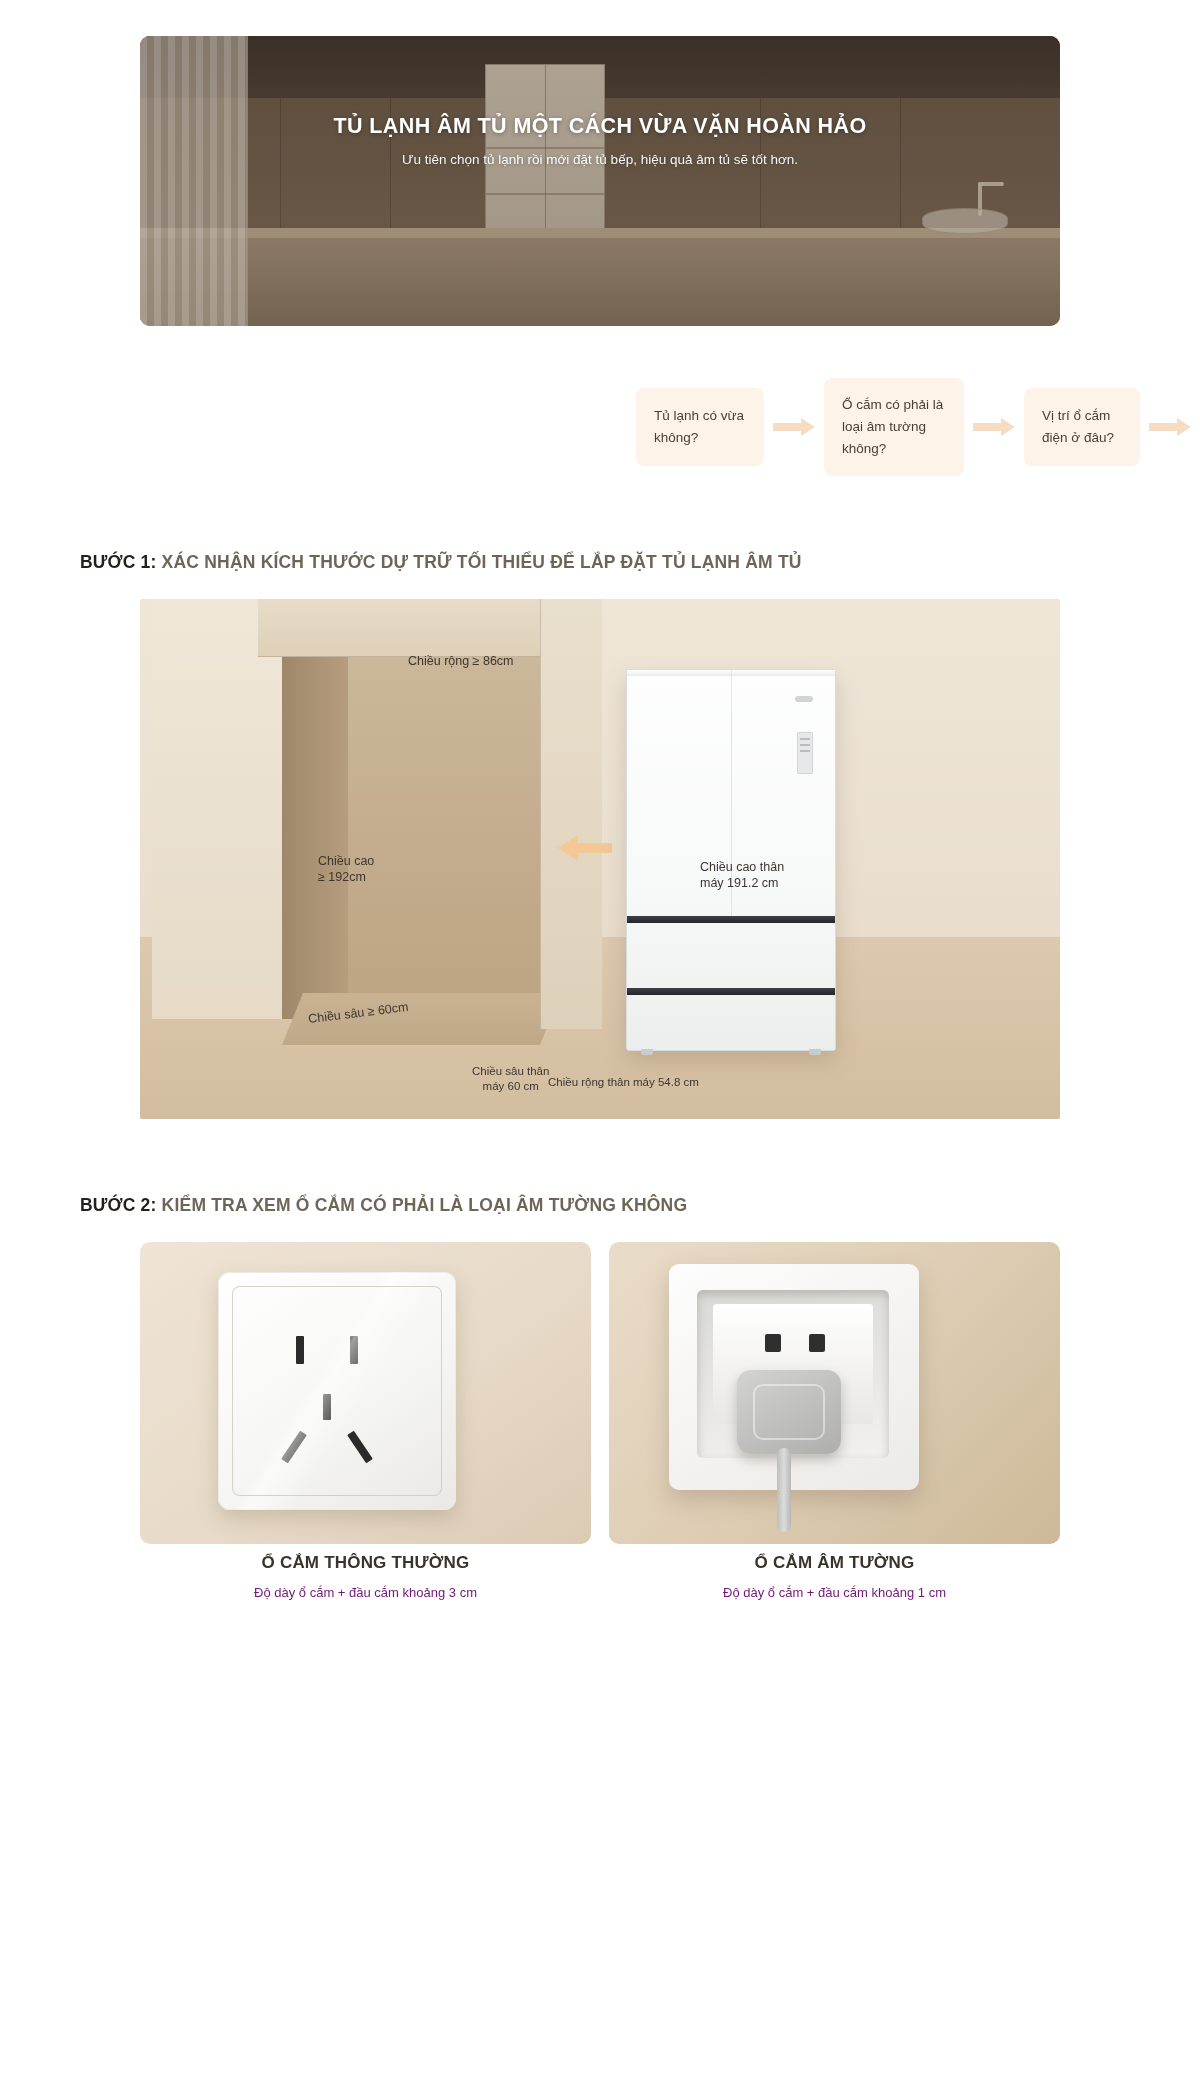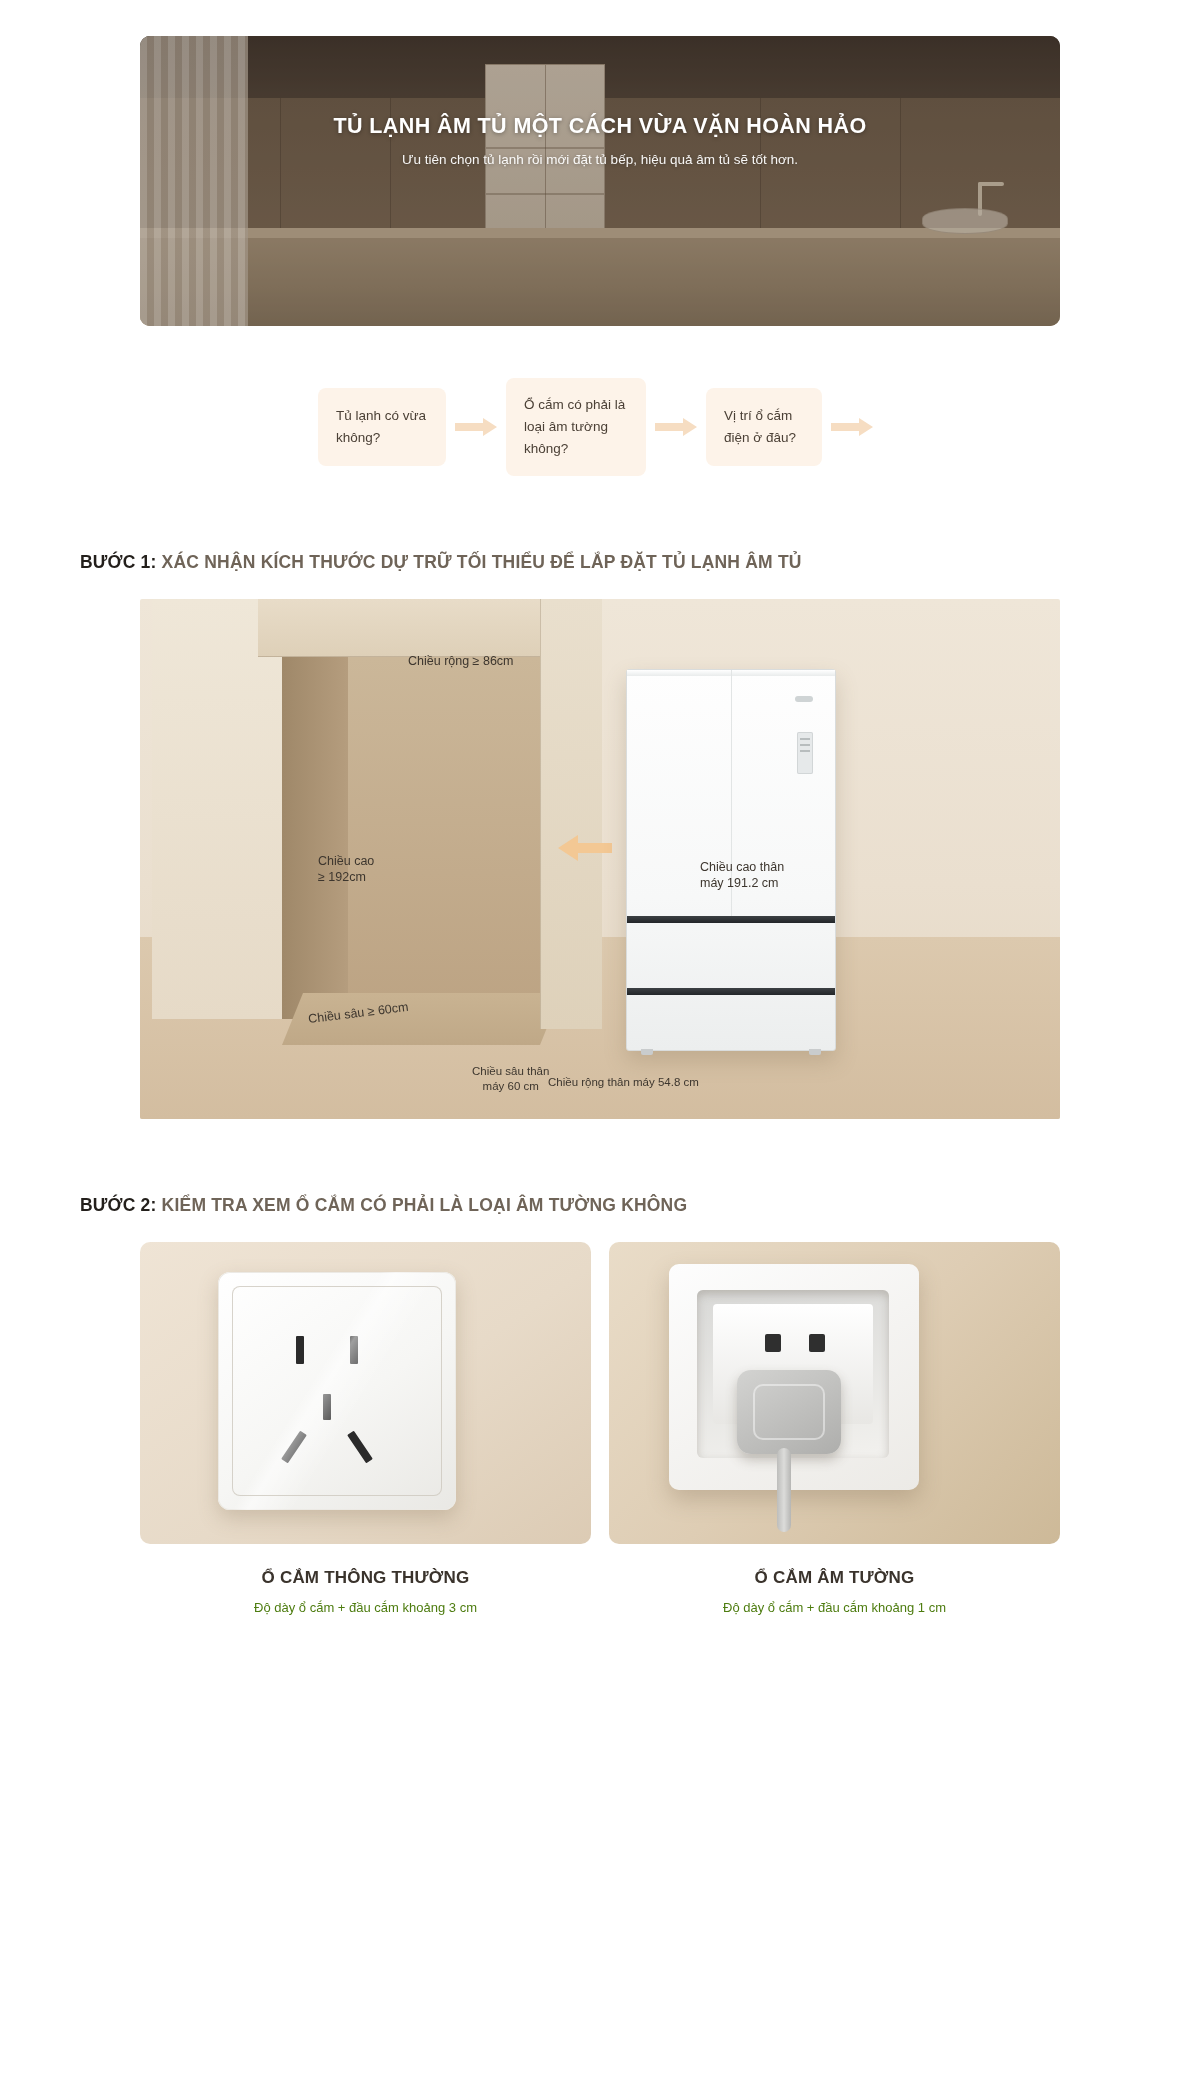--- a/index.html
+++ b/index.html
@@ -79,21 +79,21 @@
     position: absolute; left: 0; right: 0; top: 74px; text-align: center; color: #fff;
     text-shadow: 0 1px 4px rgba(0,0,0,.35);
   }
   .hero-title {
     font-size: 21.5px; font-weight: 700; letter-spacing: .4px; line-height: 1.5;
   }
   .hero-sub { margin-top: 10px; font-size: 13.5px; font-weight: 400; opacity: .95; }
 
   
   .flow {
-    display: flex; align-items: center; justify-content: center;
+    display: flex; align-items: center; justify-content: flex-end;
     gap: 0; margin: 52px 0 0 0;
   }
   .flow-box {
     background: #fdf3e9;
     border-radius: 8px;
     padding: 16px 18px;
     font-size: 13.5px;
     line-height: 1.62;
     color: #4b4036;
     min-height: 78px;
@@ -288,24 +288,24 @@
     border: 2px solid rgba(255,255,255,.45); border-radius: 10px;
   }
   .plug-cord {
     position: absolute; left: 168px; top: 206px; width: 14px; height: 84px;
     background: linear-gradient(90deg,#bdbdbb,#dcdcda,#b6b6b4);
     border-radius: 7px;
   }
 
   .sk-title {
     text-align: center; font-size: 17px; font-weight: 700; color: #3a332c;
-    margin-top: 24px; letter-spacing: .2px;
+    margin-top: 9px; letter-spacing: .2px;
   }
   .sk-desc {
-    text-align: center; font-size: 13px; color: #4d7c0f; margin-top: 12px;
+    text-align: center; font-size: 13px; color: #701a75; margin-top: 12px;
   }
 
   .bottom-pad { height: 90px; }
 </style>
 </head>
 <body>
 
 <div class="page">
 
   <div class="hero">

